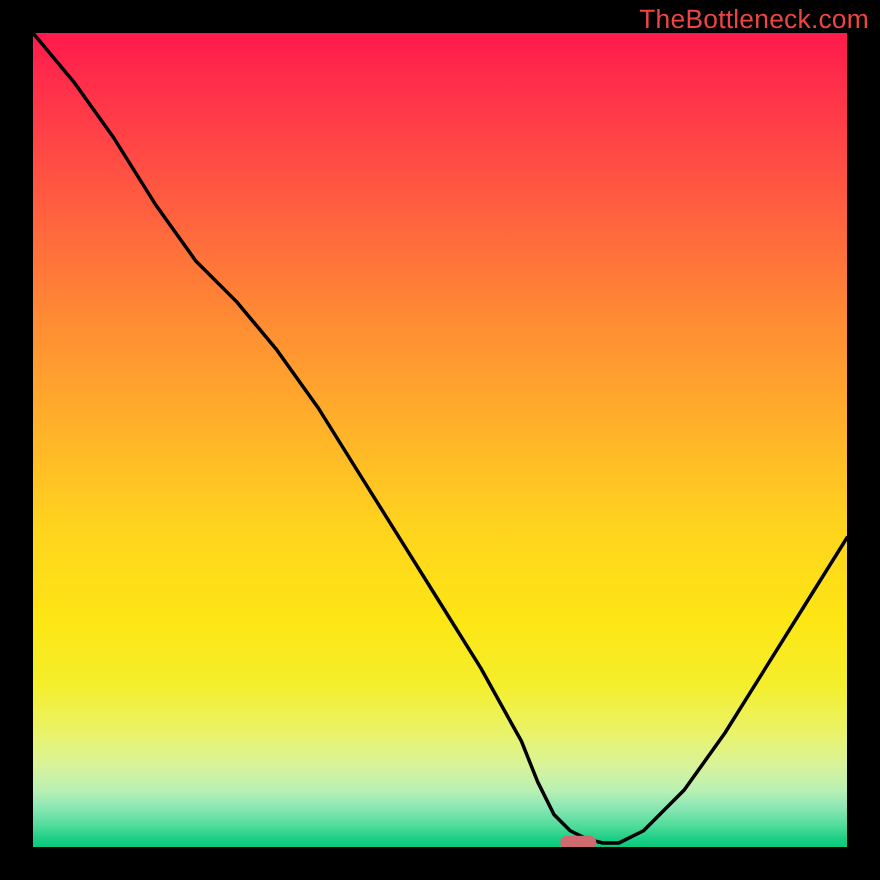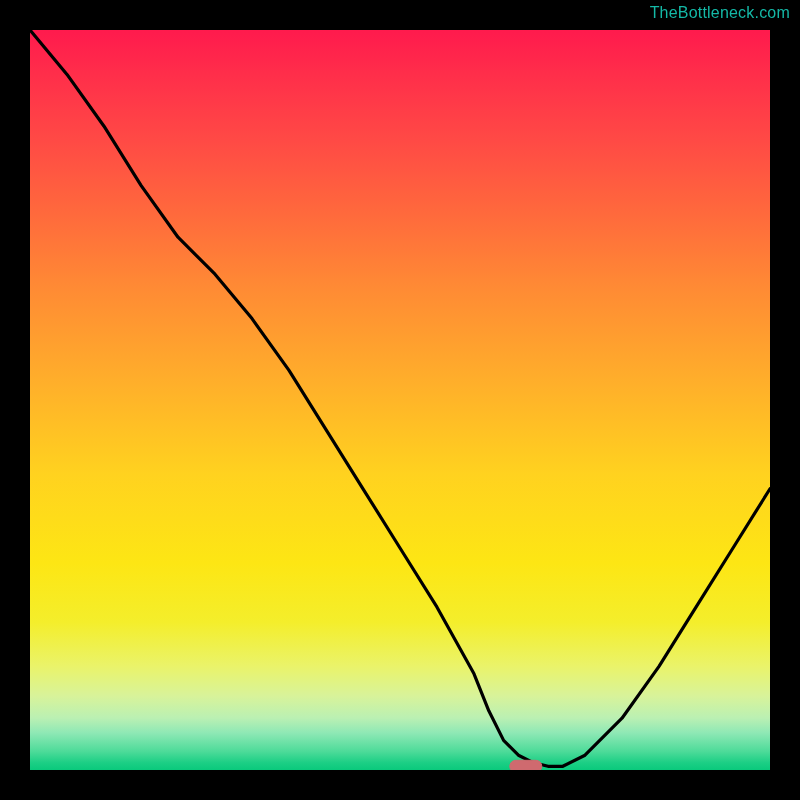--- a/index.html
+++ b/index.html
@@ -16,22 +16,22 @@
     top: 0;
     left: 0;
     width: 800px;
     height: 800px;
     background: #000;
   }
   .watermark {
     position: absolute;
     top: 4px;
     right: 10px;
-    color: #14b8a6;
-    font-size: 16px;
+    color: #ef4444;
+    font-size: 24px;
     font-weight: 500;
     letter-spacing: 0.2px;
     user-select: none;
   }
   .plot {
     position: absolute;
     top: 30px;
     left: 30px;
     width: 740px;
     height: 740px;

